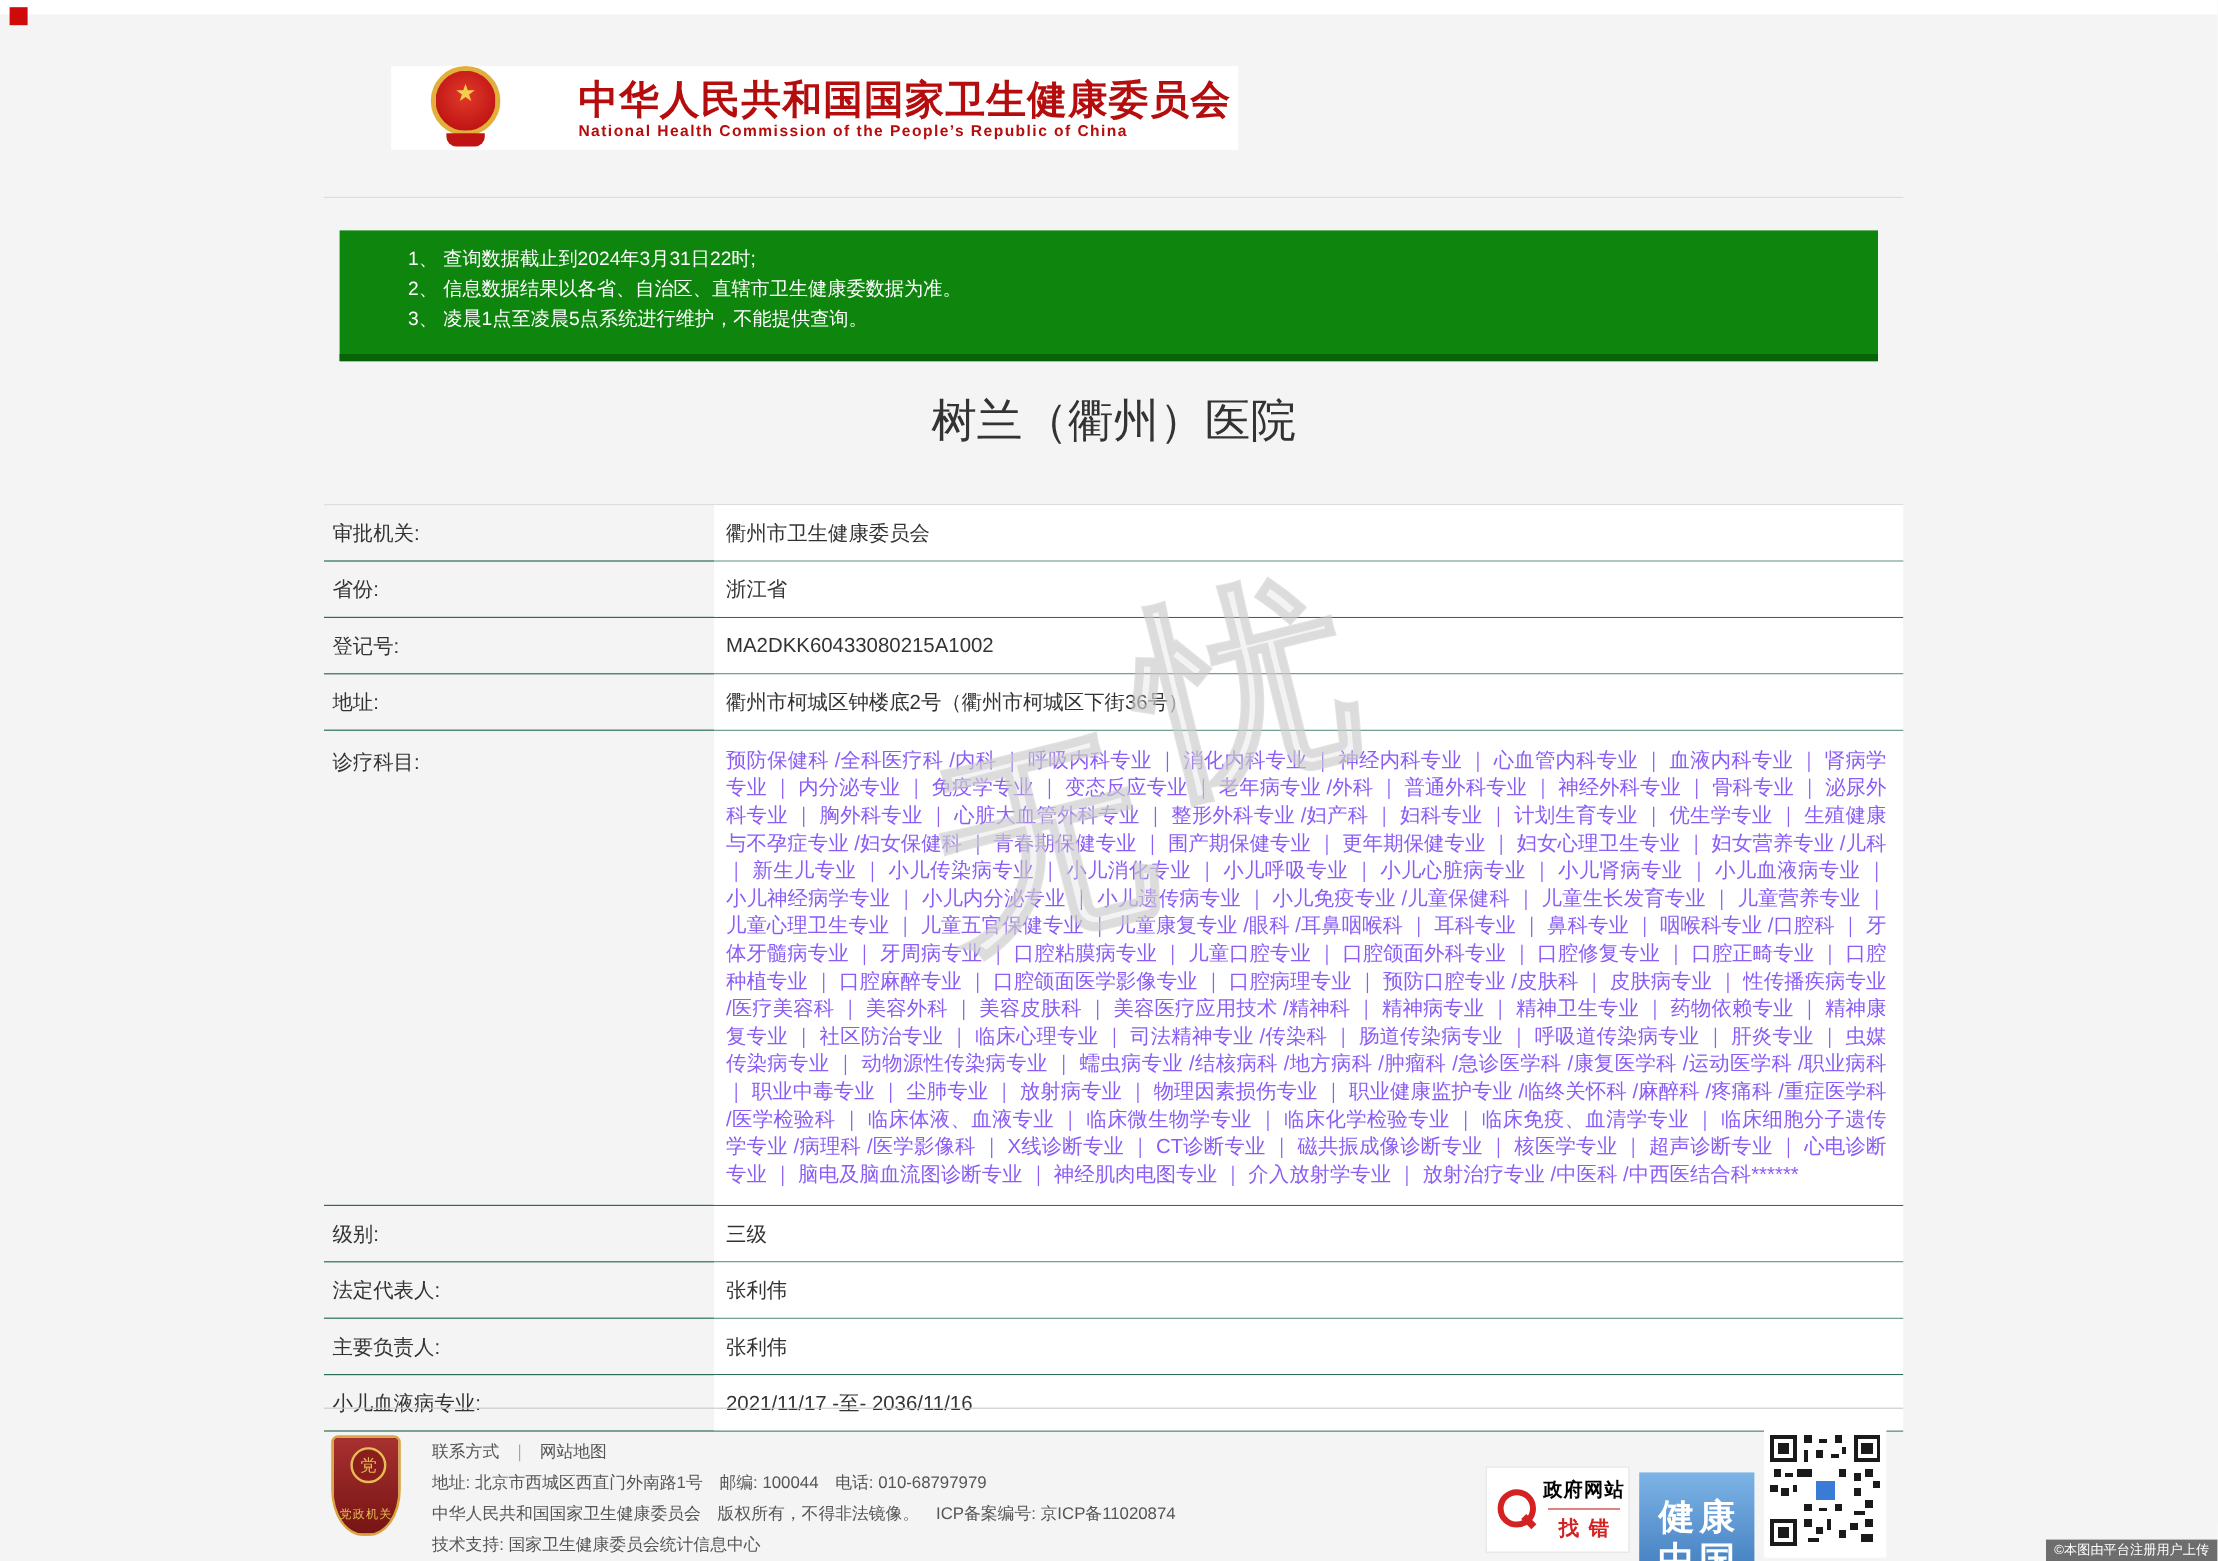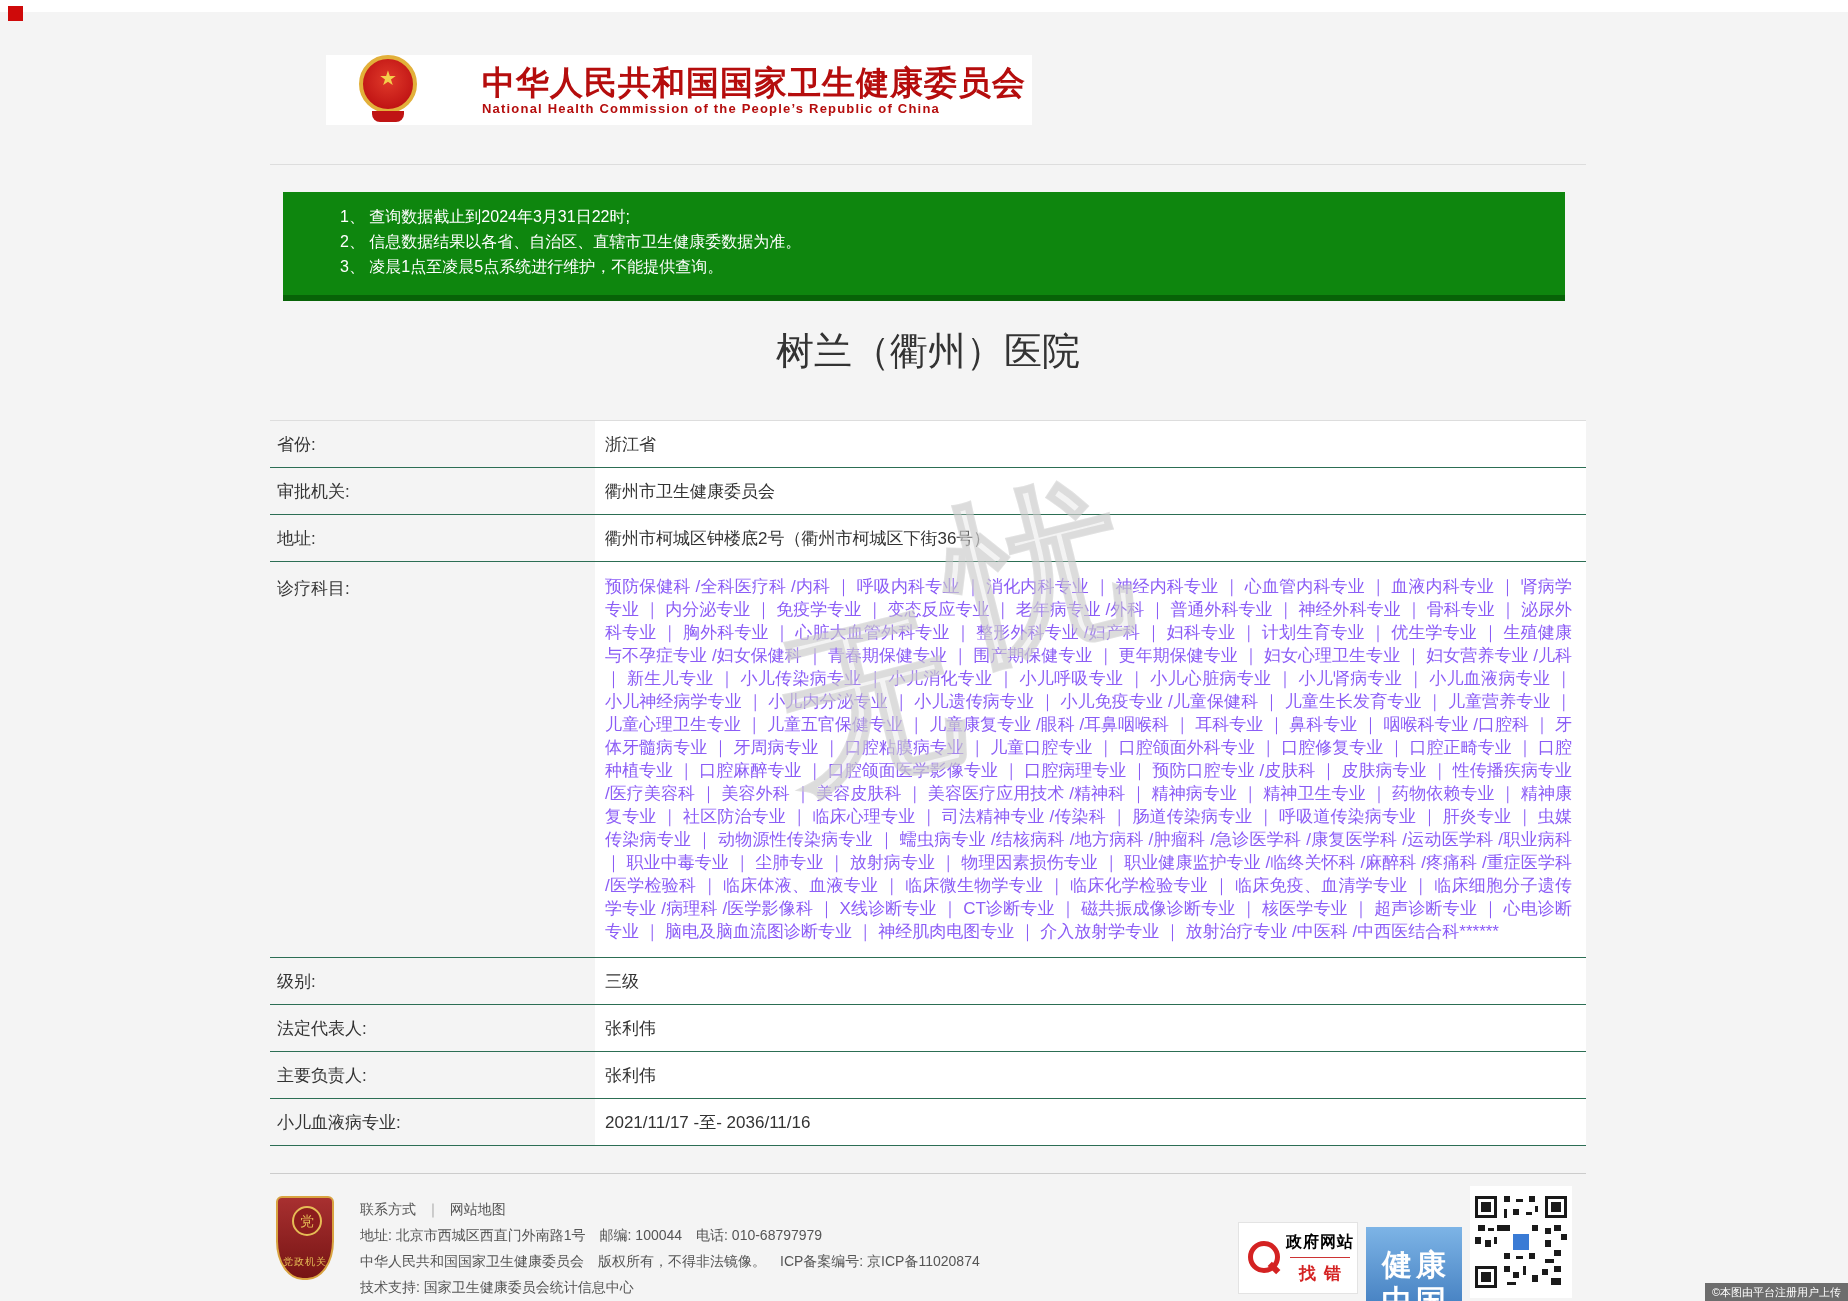--- a/index.html
+++ b/index.html
@@ -114,27 +114,31 @@
 
   <div class="notice" data-name="notice-box">
     <div data-name="notice-line-1">1、 查询数据截止到2024年3月31日22时;</div>
     <div data-name="notice-line-2">2、 信息数据结果以各省、自治区、直辖市卫生健康委数据为准。</div>
     <div data-name="notice-line-3">3、 凌晨1点至凌晨5点系统进行维护，不能提供查询。</div>
   </div>
 
   <div class="hospital-title" data-name="page-title">树兰（衢州）医院</div>
 
   <div class="info-table" data-name="hospital-info-table">
+    <div class="row row-simple" data-name="table-row-approval-authority">
+      <div class="cell-label" data-name="row-label">审批机关:</div>
+      <div class="cell-value" data-name="row-value">衢州市卫生健康委员会</div>
+    </div>
     <div class="row row-simple" data-name="table-row-province">
       <div class="cell-label" data-name="row-label">省份:</div>
       <div class="cell-value" data-name="row-value">浙江省</div>
     </div>
-    <div class="row row-simple" data-name="table-row-approval-authority">
-      <div class="cell-label" data-name="row-label">审批机关:</div>
-      <div class="cell-value" data-name="row-value">衢州市卫生健康委员会</div>
+    <div class="row row-simple" data-name="table-row-registration-number">
+      <div class="cell-label" data-name="row-label">登记号:</div>
+      <div class="cell-value" data-name="row-value">MA2DKK60433080215A1002</div>
     </div>
     <div class="row row-simple" data-name="table-row-address">
       <div class="cell-label" data-name="row-label">地址:</div>
       <div class="cell-value" data-name="row-value">衢州市柯城区钟楼底2号（衢州市柯城区下街36号）</div>
     </div>
     <div class="row row-tall" data-name="table-row-medical-subjects">
       <div class="cell-label" data-name="row-label">诊疗科目:</div>
       <div class="cell-value" data-name="row-value">预防保健科 /全科医疗科 /内科 ｜ 呼吸内科专业 ｜ 消化内科专业 ｜ 神经内科专业 ｜ 心血管内科专业 ｜ 血液内科专业 ｜ 肾病学专业 ｜ 内分泌专业 ｜ 免疫学专业 ｜ 变态反应专业 ｜ 老年病专业 /外科 ｜ 普通外科专业 ｜ 神经外科专业 ｜ 骨科专业 ｜ 泌尿外科专业 ｜ 胸外科专业 ｜ 心脏大血管外科专业 ｜ 整形外科专业 /妇产科 ｜ 妇科专业 ｜ 计划生育专业 ｜ 优生学专业 ｜ 生殖健康与不孕症专业 /妇女保健科 ｜ 青春期保健专业 ｜ 围产期保健专业 ｜ 更年期保健专业 ｜ 妇女心理卫生专业 ｜ 妇女营养专业 /儿科 ｜ 新生儿专业 ｜ 小儿传染病专业 ｜ 小儿消化专业 ｜ 小儿呼吸专业 ｜ 小儿心脏病专业 ｜ 小儿肾病专业 ｜ 小儿血液病专业 ｜ 小儿神经病学专业 ｜ 小儿内分泌专业 ｜ 小儿遗传病专业 ｜ 小儿免疫专业 /儿童保健科 ｜ 儿童生长发育专业 ｜ 儿童营养专业 ｜ 儿童心理卫生专业 ｜ 儿童五官保健专业 ｜ 儿童康复专业 /眼科 /耳鼻咽喉科 ｜ 耳科专业 ｜ 鼻科专业 ｜ 咽喉科专业 /口腔科 ｜ 牙体牙髓病专业 ｜ 牙周病专业 ｜ 口腔粘膜病专业 ｜ 儿童口腔专业 ｜ 口腔颌面外科专业 ｜ 口腔修复专业 ｜ 口腔正畸专业 ｜ 口腔种植专业 ｜ 口腔麻醉专业 ｜ 口腔颌面医学影像专业 ｜ 口腔病理专业 ｜ 预防口腔专业 /皮肤科 ｜ 皮肤病专业 ｜ 性传播疾病专业 /医疗美容科 ｜ 美容外科 ｜ 美容皮肤科 ｜ 美容医疗应用技术 /精神科 ｜ 精神病专业 ｜ 精神卫生专业 ｜ 药物依赖专业 ｜ 精神康复专业 ｜ 社区防治专业 ｜ 临床心理专业 ｜ 司法精神专业 /传染科 ｜ 肠道传染病专业 ｜ 呼吸道传染病专业 ｜ 肝炎专业 ｜ 虫媒传染病专业 ｜ 动物源性传染病专业 ｜ 蠕虫病专业 /结核病科 /地方病科 /肿瘤科 /急诊医学科 /康复医学科 /运动医学科 /职业病科 ｜ 职业中毒专业 ｜ 尘肺专业 ｜ 放射病专业 ｜ 物理因素损伤专业 ｜ 职业健康监护专业 /临终关怀科 /麻醉科 /疼痛科 /重症医学科 /医学检验科 ｜ 临床体液、血液专业 ｜ 临床微生物学专业 ｜ 临床化学检验专业 ｜ 临床免疫、血清学专业 ｜ 临床细胞分子遗传学专业 /病理科 /医学影像科 ｜ X线诊断专业 ｜ CT诊断专业 ｜ 磁共振成像诊断专业 ｜ 核医学专业 ｜ 超声诊断专业 ｜ 心电诊断专业 ｜ 脑电及脑血流图诊断专业 ｜ 神经肌肉电图专业 ｜ 介入放射学专业 ｜ 放射治疗专业 /中医科 /中西医结合科******</div>
     </div>
     <div class="row row-simple" data-name="table-row-level">

